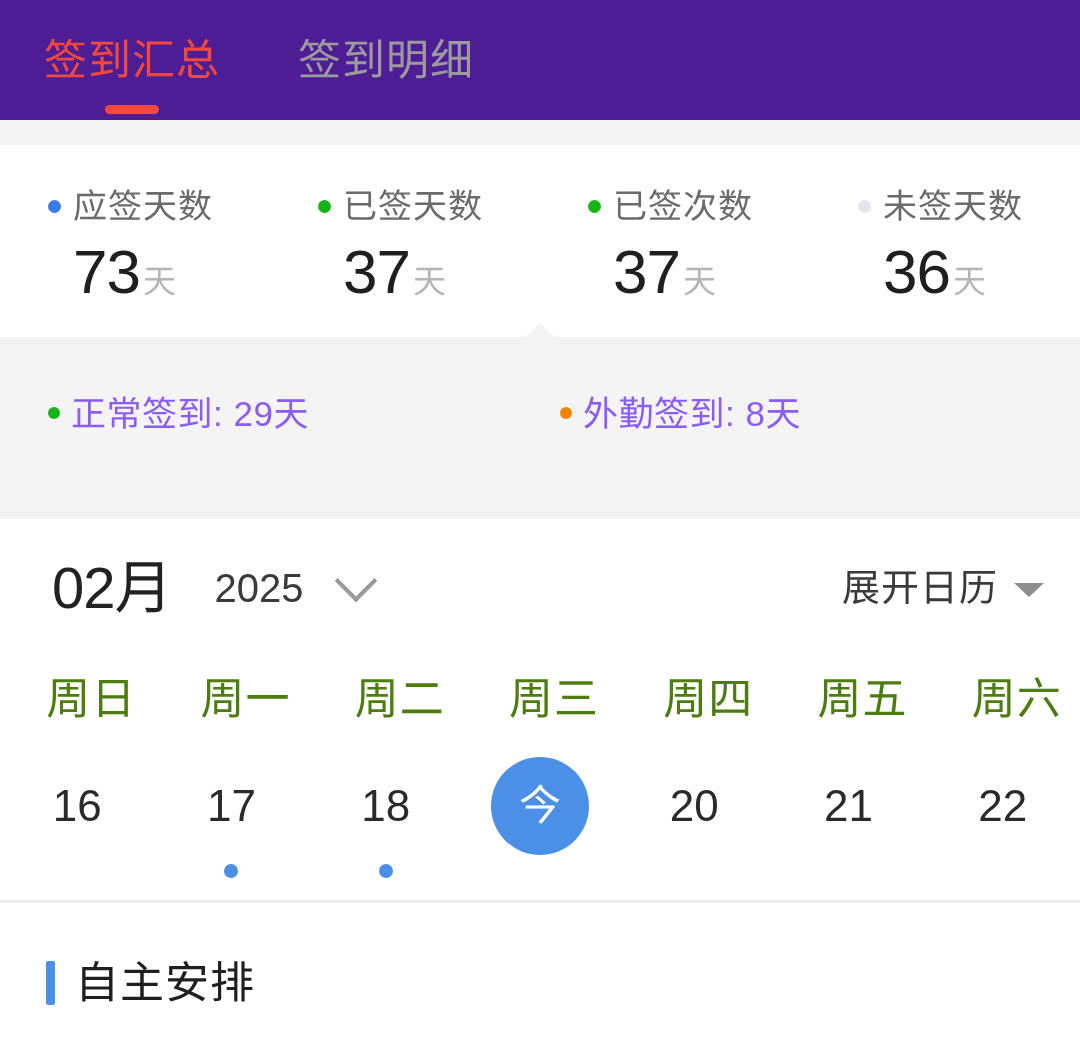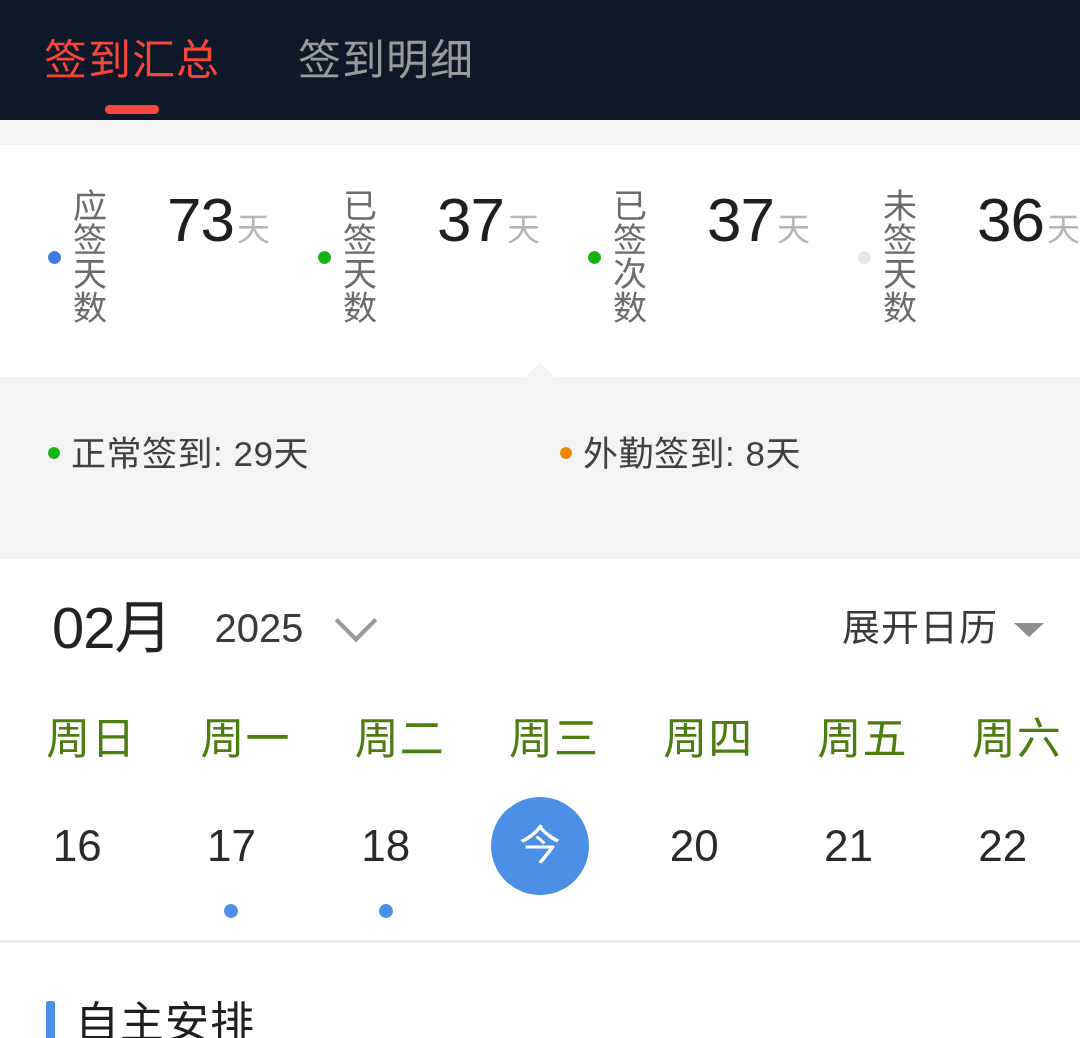--- a/index.html
+++ b/index.html
@@ -20,21 +20,21 @@
     position: relative;
     width: 1080px;
     height: 1038px;
     background: #ffffff;
   }
 
   
   .tabbar {
     position: relative;
     height: 120px;
-    background: #0f172a;
+    background: #4c1d95;
     display: flex;
     align-items: center;
     padding-left: 36px;
     box-sizing: border-box;
   }
   .tab {
     position: relative;
     font-size: 43px;
     line-height: 1;
     letter-spacing: 1px;
@@ -68,21 +68,21 @@
 
   
   .stats {
     background: #ffffff;
     padding: 44px 0 34px 0;
     display: flex;
   }
   .stat-col {
     flex: 1 1 25%;
     display: flex;
-    flex-direction: row;
+    flex-direction: column;
     align-items: flex-start;
     padding-left: 48px;
     box-sizing: border-box;
   }
   .stat-label-row {
     display: flex;
     align-items: center;
     margin-bottom: 18px;
   }
   .dot {
@@ -145,21 +145,21 @@
   .detail-item.second { padding-left: 0; }
   .detail-dot {
     width: 12px;
     height: 12px;
     border-radius: 50%;
     margin-right: 11px;
     flex: 0 0 auto;
   }
   .detail-text {
     font-size: 35px;
-    color: #404040;
+    color: #8b5cf6;
     line-height: 1;
     letter-spacing: 0.5px;
   }
 
   
   .calendar {
     background: #ffffff;
     padding-top: 4px;
   }
   .cal-header {

